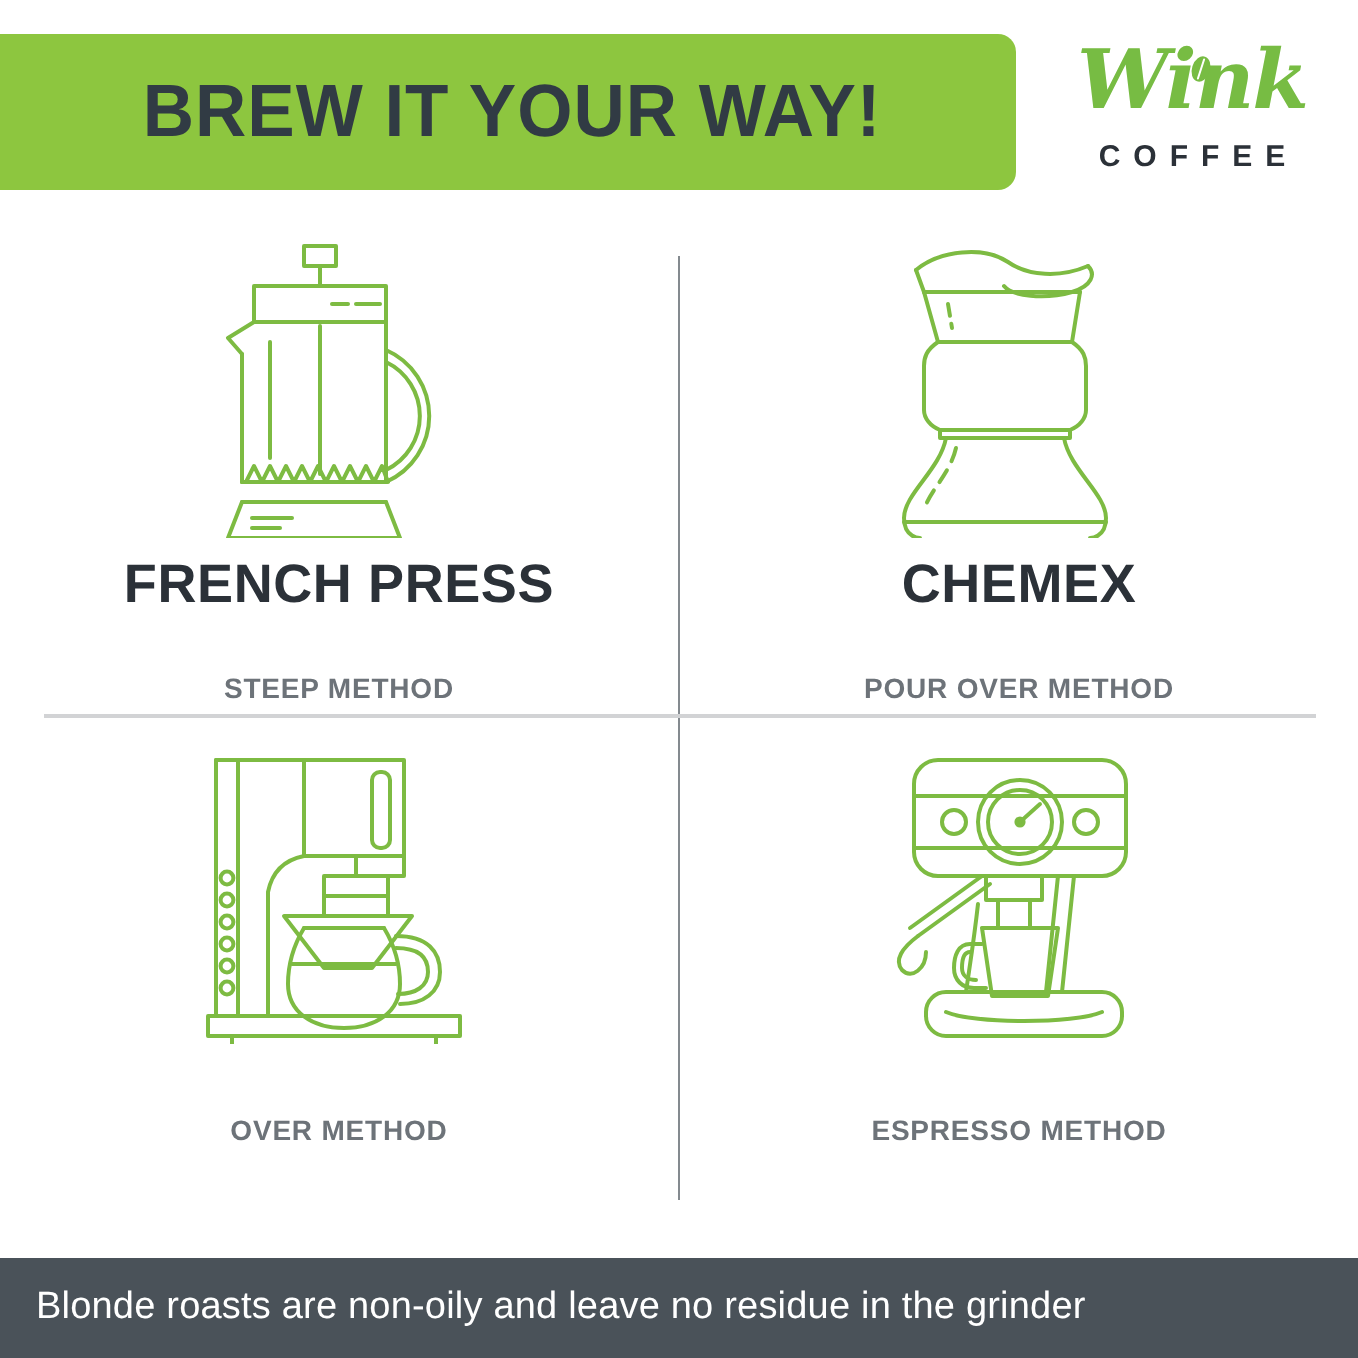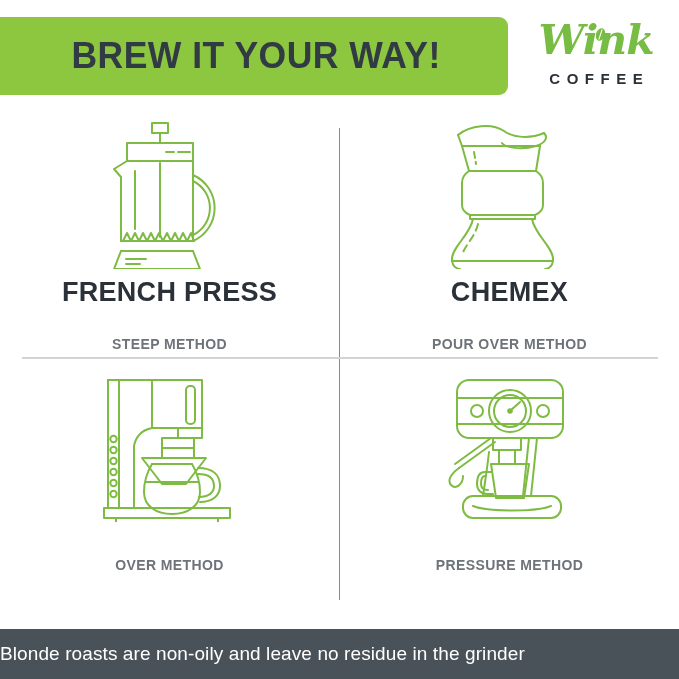--- a/index.html
+++ b/index.html
@@ -178,20 +178,21 @@
   
   .footer {
     position: absolute;
     left: 0;
     top: 629px;
     width: 679px;
     height: 50px;
     background: #4a5259;
     display: flex;
     align-items: center;
+    padding-left: 18px;
     box-sizing: border-box;
   }
   .footer-text {
     color: #ffffff;
     font-size: 19px;
     letter-spacing: 0.1px;
     white-space: nowrap;
   }
 
   svg { display: block; }
@@ -367,21 +368,21 @@
             <path d="M66 92 H104 L99 126 H71 Z"></path>
             <path d="M66 100 L60 100 C54 100 52 106 52 112 C52 118 56 122 62 122 L68 122"></path>
             <path d="M60 104 C57 104 56 108 56 112 C56 116 59 118 63 118"></path>
 
             <rect x="38" y="124" width="98" height="22" rx="10"></rect>
             <path d="M48 134 C62 140 112 140 126 134"></path>
           </g>
         </svg>
       </div>
       <div class="labels">
-        <div class="method-sub">PRESSURE METHOD</div>
+        <div class="method-sub">ESPRESSO METHOD</div>
       </div>
     </div>
 
   </div>
 
   <div class="footer">
     <div class="footer-text">Blonde roasts are non-oily and leave no residue in the grinder</div>
   </div>
 
 </div>

